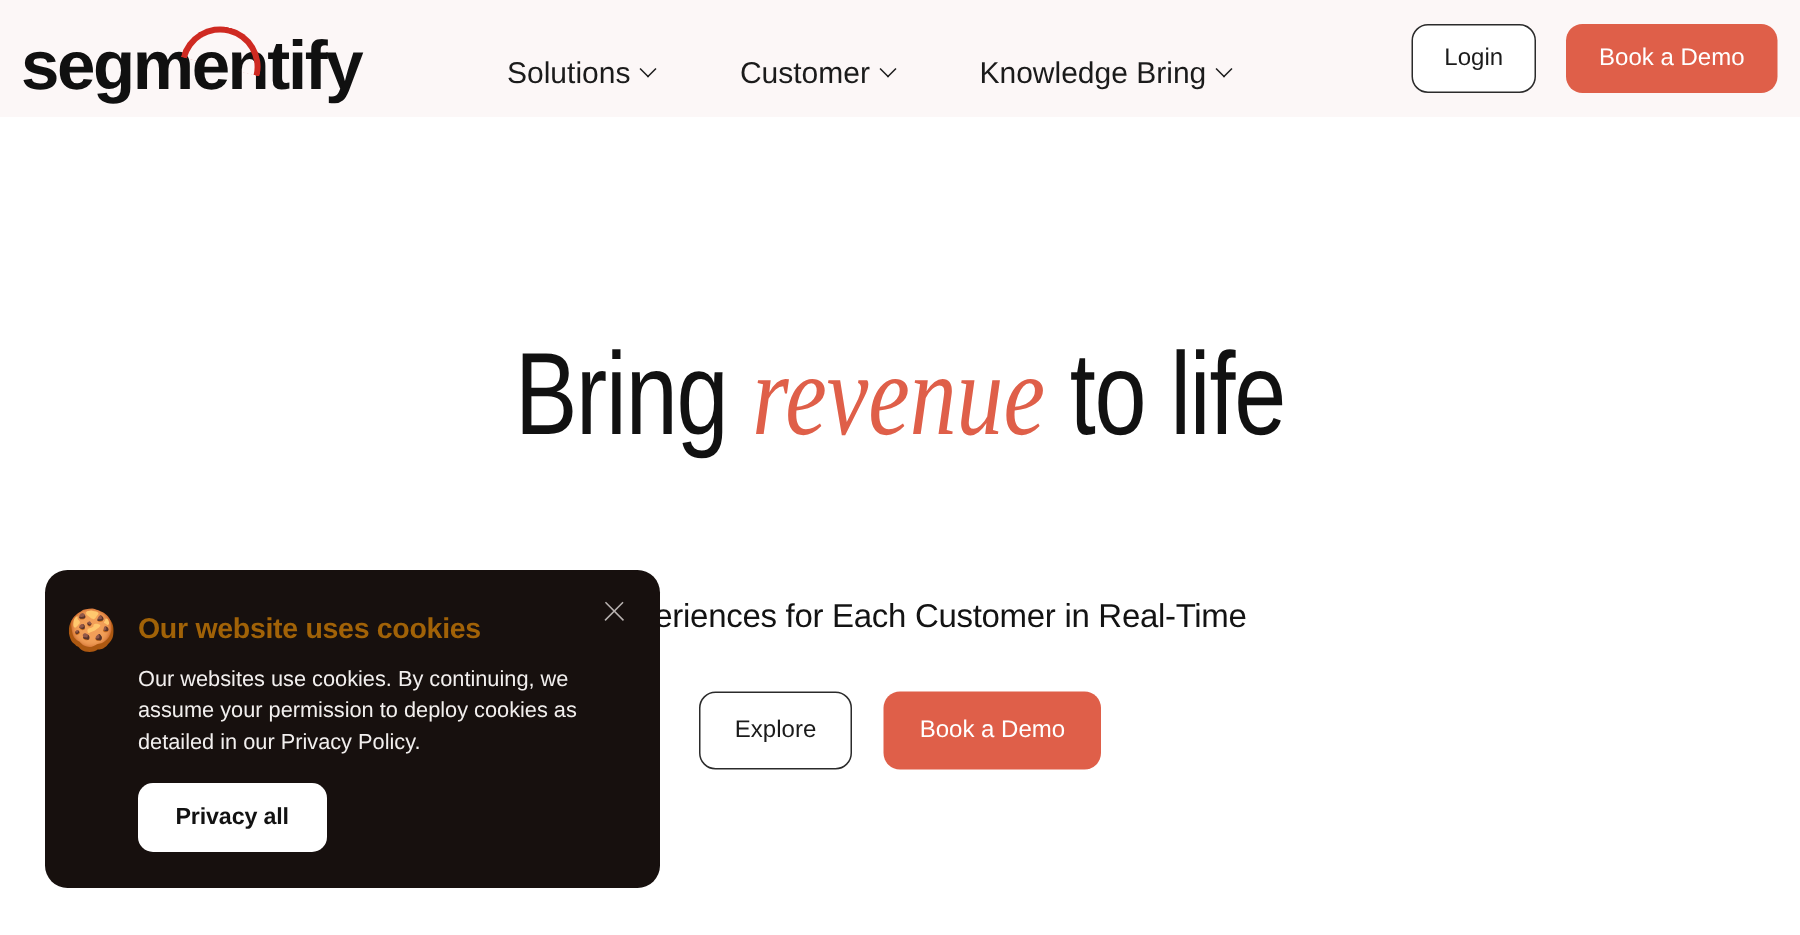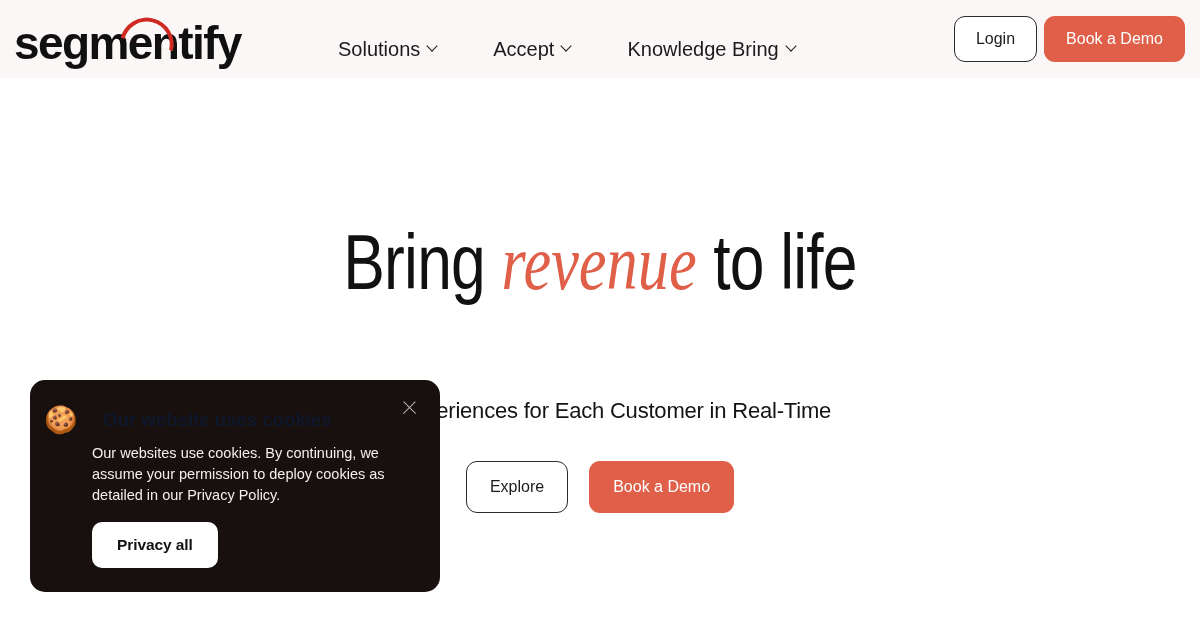--- a/index.html
+++ b/index.html
@@ -94,21 +94,21 @@
     transform: rotate(45deg);
   }
 
   .header-actions {
     position: absolute;
     right: 15px;
     top: 0;
     height: 78px;
     display: flex;
     align-items: center;
-    gap: 7px;
+    gap: 20px;
     padding-left: 24px;
   }
   .btn {
     font-family: "Liberation Sans", sans-serif;
     font-size: 16px;
     cursor: pointer;
     border: none;
     background: none;
     white-space: nowrap;
   }
@@ -214,25 +214,25 @@
     top: 404px;
     width: 32px;
     height: 32px;
     font-size: 27px;
     line-height: 32px;
     text-align: center;
     z-index: 5;
   }
   .cookie-title {
     position: absolute;
-    left: 103px;
+    left: 92px;
     top: 409px;
     font-size: 19px;
     font-weight: 700;
-    color: #0f172a;
+    color: #a16207;
     letter-spacing: -0.2px;
     z-index: 5;
     white-space: nowrap;
   }
   .cookie-close {
     position: absolute;
     left: 399px;
     top: 397px;
     width: 22px;
     height: 22px;
@@ -291,21 +291,21 @@
     <div class="logo-text">segmentify</div>
     <div class="logo-arc"></div>
   </div>
 
   <nav class="nav">
     <div class="nav-item">
       <span>Solutions</span>
       <span class="chev"></span>
     </div>
     <div class="nav-item">
-      <span>Accept</span>
+      <span>Customer</span>
       <span class="chev"></span>
     </div>
     <div class="nav-item">
       <span>Knowledge Bring</span>
       <span class="chev"></span>
     </div>
   </nav>
 
   <div class="header-actions">
     <button class="btn btn-outline">Login</button>

